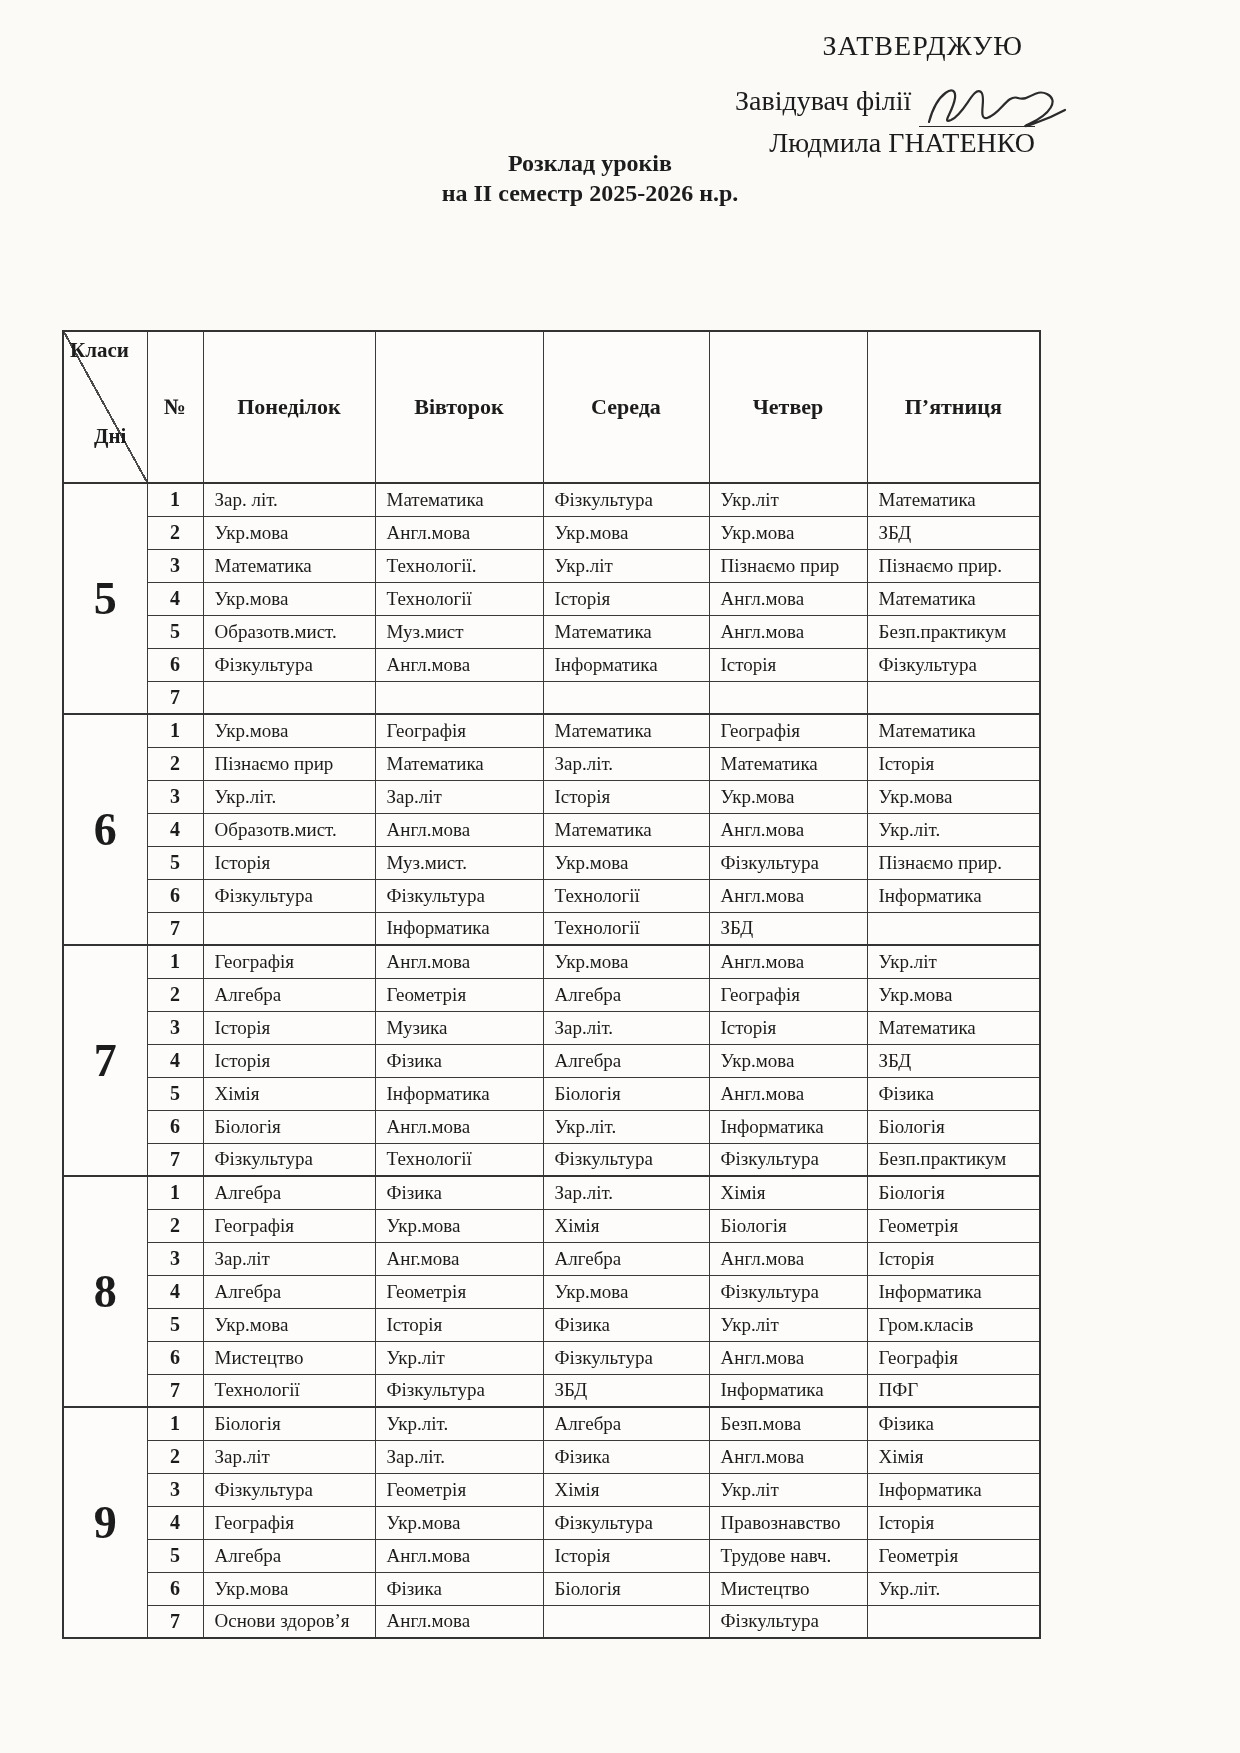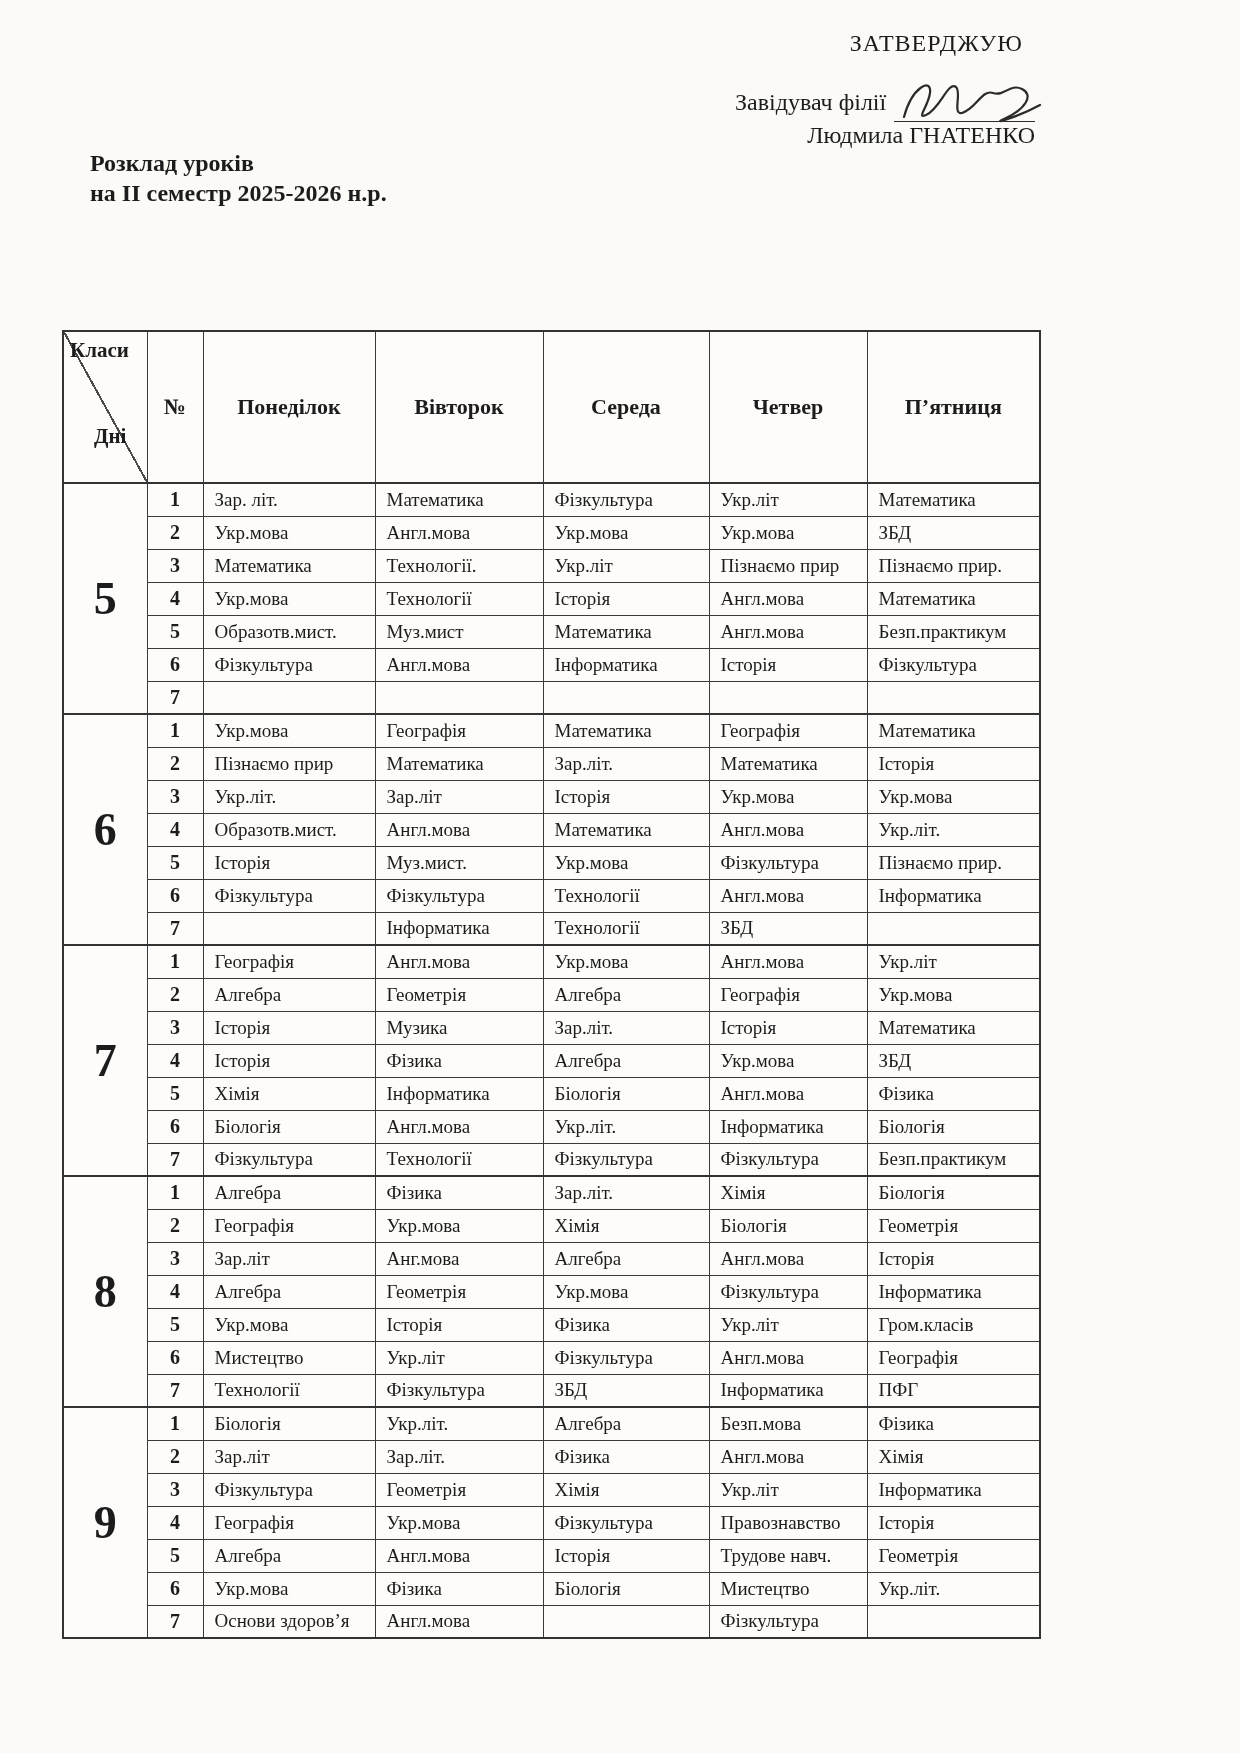--- a/index.html
+++ b/index.html
@@ -3,29 +3,29 @@
 <meta charset="utf-8">
 <style>
   html,body{margin:0;padding:0;}
   body{
     width:1240px;height:1753px;position:relative;
     background:#fbfaf7;
     font-family:"Liberation Serif","DejaVu Serif",serif;
     color:#1c1c1c;
   }
   
-  .approval{position:absolute;top:30px;left:735px;width:300px;font-size:24px;}
+  .approval{position:absolute;top:30px;left:735px;width:300px;font-size:28px;}
   .appr-line1{text-align:right;padding-right:12px;letter-spacing:1px;}
-  .appr-line2{display:flex;align-items:flex-end;margin-top:18px;}
+  .appr-line2{display:flex;align-items:center;margin-top:18px;}
   .appr-label{white-space:nowrap;padding-bottom:6px;}
   .sig-wrap{flex:1;margin-left:8px;border-bottom:1.5px solid #2c2c2c;position:relative;height:46px;}
   .sig-wrap svg{position:absolute;left:4px;bottom:-10px;}
   .appr-line3{text-align:right;}
   
-  .title{position:absolute;top:148px;left:90px;width:1000px;
+  .title{position:absolute;top:148px;left:90px;width:1000px;text-align:center;
          font-weight:bold;font-size:24px;line-height:30px;}
   
   .tbl-wrap{position:absolute;top:330px;left:62px;}
   table{border-collapse:collapse;table-layout:fixed;background:#fdfcfa;padding-left:48px;}
   col.c-grade{width:84px;} col.c-num{width:56px;}
   col.c-d1{width:172px;} col.c-d2{width:168px;} col.c-d3{width:166px;}
   col.c-d4{width:158px;} col.c-d5{width:173px;}
   th,td{border:1.5px solid #3a3a3a;overflow:hidden;}
   table{border:2.5px solid #333;}
   thead th{height:148px;vertical-align:middle;font-size:22px;font-weight:bold;}

